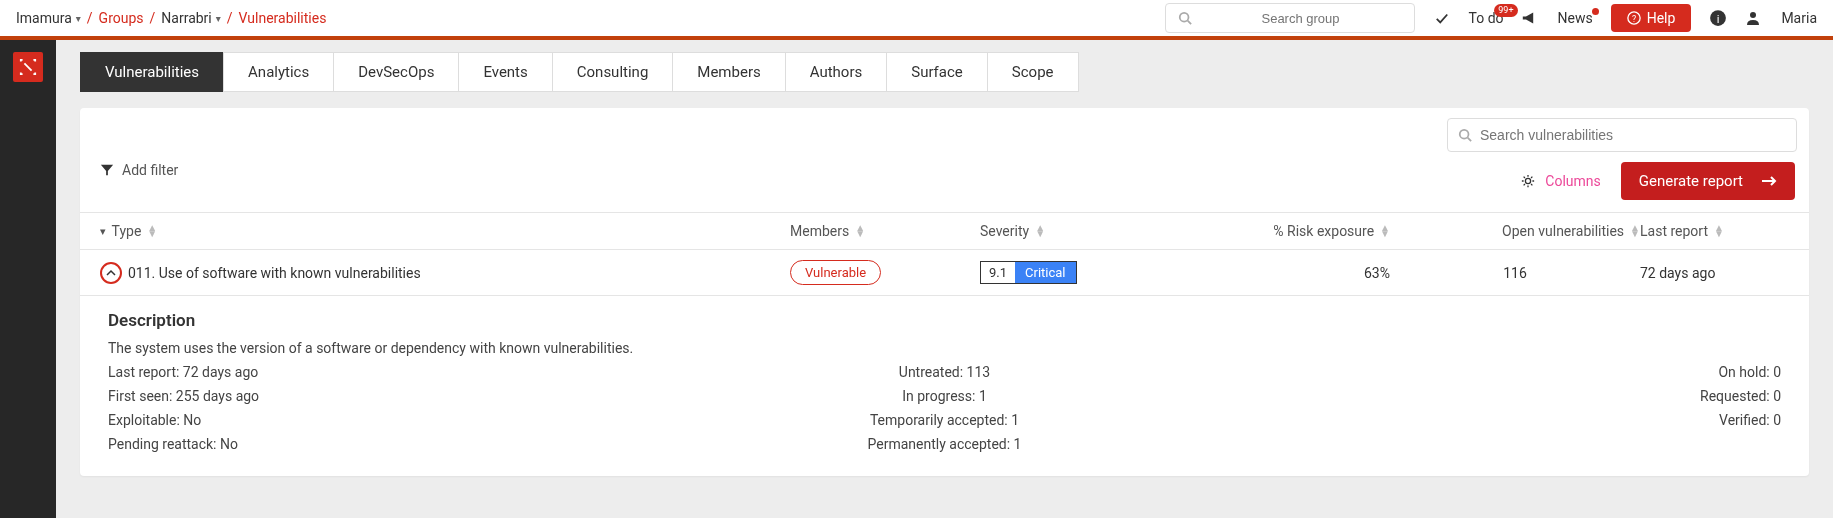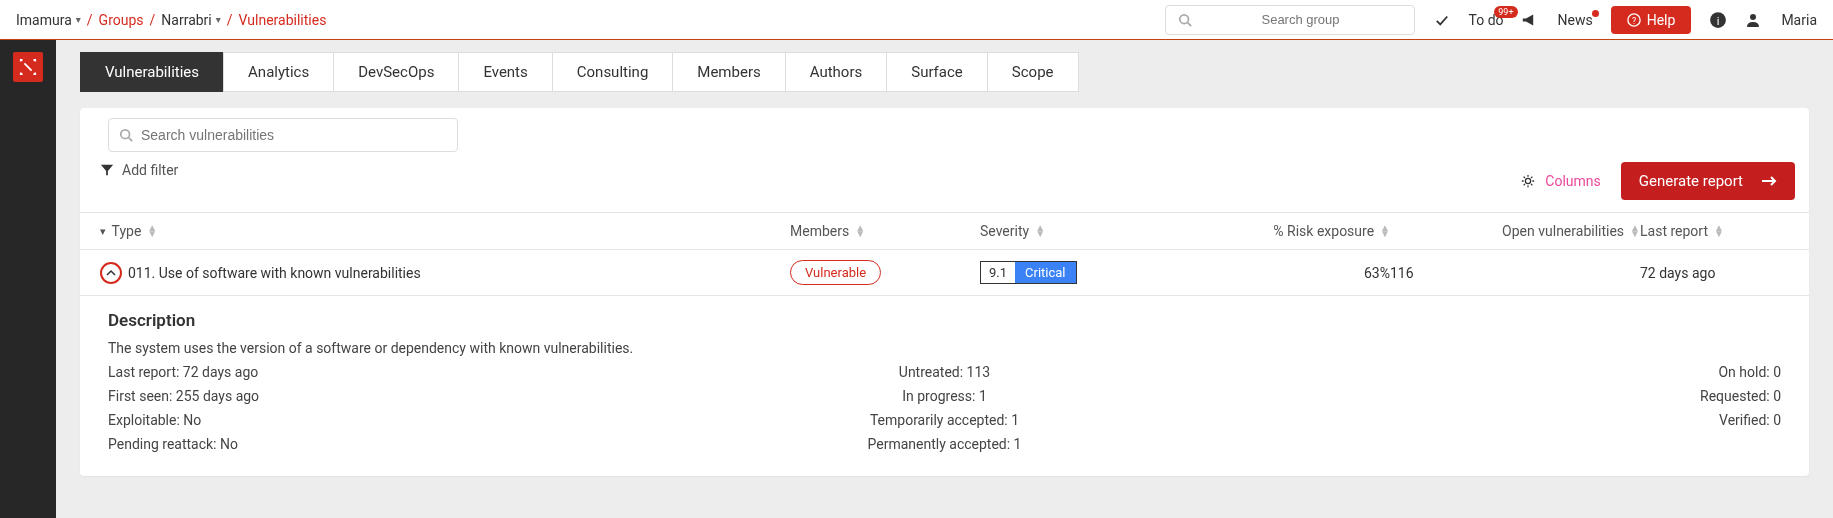--- a/index.html
+++ b/index.html
@@ -1,18 +1,18 @@
 <!DOCTYPE html>
 <html><head>
 <meta charset="utf-8">
 <style>
   * { box-sizing: border-box; margin: 0; padding: 0; }
   body { font-family: -apple-system, BlinkMacSystemFont, "Segoe UI", Roboto, Arial, sans-serif; font-size: 14px; color: #333; background: #f0f0f0; width: 1833px; }
   
-  .topbar { height: 40px; background: #fff; display: flex; align-items: center; padding: 0 16px; border-bottom: 1px solid #c2410c; }
+  .topbar { height: 40px; background: #fff; display: flex; align-items: center; padding: 0 16px; border-bottom: 4px solid #c2410c; }
   .breadcrumb { display: flex; align-items: center; gap: 6px; flex: 1; }
   .crumb { color: #333; cursor: pointer; display: inline-flex; align-items: center; gap: 4px; }
   .crumb.red { color: #d52b1e; }
   .crumb-sep { color: #d52b1e; }
   .chev-down-s { font-size: 10px; color: #666; }
   
   .top-search { width: 250px; height: 30px; background: #fff; border: 1px solid #ddd; border-radius: 4px; display: flex; align-items: center; padding: 0 12px; margin-right: 20px; }
   .top-search input { border: none; outline: none; flex: 1; font-size: 13px; text-align: center; color:#333; }
   .top-actions { display: flex; align-items: center; gap: 18px; }
   .ta-item { display: inline-flex; align-items: center; gap: 20px; color: #333; cursor: pointer; position: relative; }
@@ -26,21 +26,21 @@
   .logo svg { width: 18px; height: 18px; }
   
   .main { flex: 1; background: #ededed; min-height: 620px; padding: 12px 0 0 0; }
   
   .tabs { display: flex; margin-left: 24px; }
   .tab { background: #fff; border: 1px solid #ddd; padding: 10px 24px; color: #333; cursor: pointer; margin-right: -1px; font-size: 15px; }
   .tab.active { background: #333; color: #fff; border-color: #333; }
   
   .panel { background: #fff; margin: 16px 24px 0 24px; border-radius: 4px; box-shadow: 0 1px 2px rgba(0,0,0,0.05); padding-bottom: 20px; }
   
-  .panel-top { display: flex; justify-content: flex-start; padding: 10px 12px 0 28px; }
+  .panel-top { display: flex; justify-content: flex-end; padding: 10px 12px 0 28px; }
   .vuln-search { width: 350px; height: 34px; border: 1px solid #ddd; border-radius: 4px; display: flex; align-items: center; padding: 0 10px; }
   .vuln-search input { border: none; outline: none; flex: 1; font-size: 14px; }
   
   .toolbar { display: flex; align-items: flex-start; justify-content: space-between; padding: 10px 14px 12px 20px; }
   .add-filter { display: inline-flex; align-items: center; gap: 8px; color: #555; cursor: pointer; }
   .tb-right { display: flex; align-items: center; gap: 20px; }
   .columns-btn { display: inline-flex; align-items: center; gap: 10px; color: #ec4899; cursor: pointer; }
   .gen-report { background: #c41e1e; color: #fff; border-radius: 4px; padding: 10px 18px; display: inline-flex; align-items: center; gap: 18px; cursor: pointer; font-size: 15px; }
   
   .table-head { display: flex; border-top: 1px solid #e5e5e5; border-bottom: 1px solid #e5e5e5; padding: 10px 20px; color: #555; font-size: 14px; }
@@ -262,21 +262,21 @@
         </div>
         <div class="col sev">
           <span class="sev-chip">
             <span class="sev-score">9.1</span>
             <span class="sev-label">Critical</span>
           </span>
         </div>
         <div class="col risk">
             <span>63%</span>
           </div>
-        <div class="col open" style="justify-content:flex-start;">
+        <div class="col open" style="justify-content:center;">
             <span>116</span>
           </div>
         <div class="col last">
             <span>72 days ago</span>
           </div>
       </div>
 
       <div class="detail">
         <h4>Description</h4>
         <div class="detail-desc">The system uses the version of a software or dependency with known vulnerabilities.</div>

